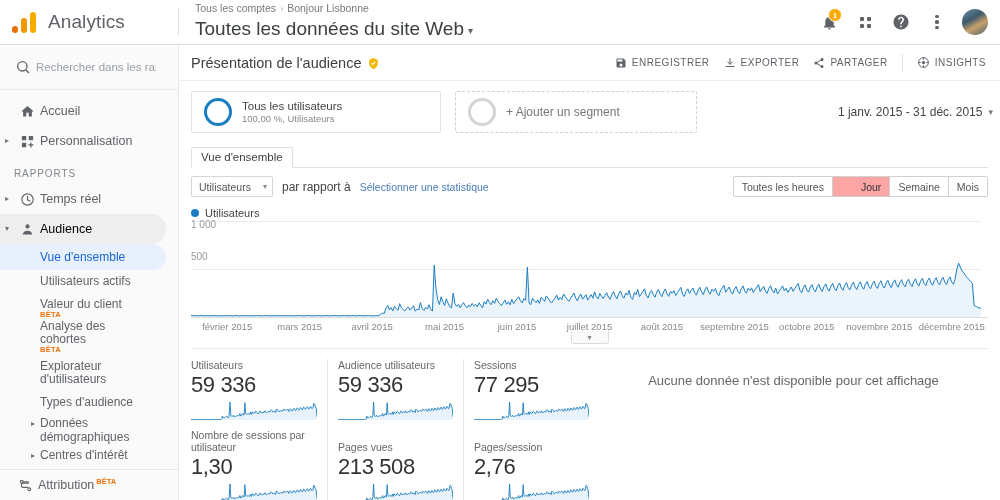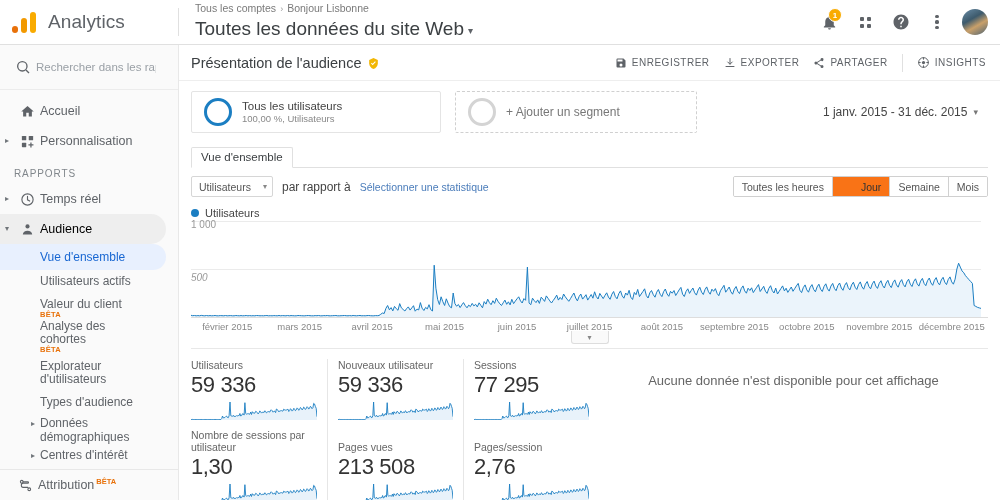--- a/index.html
+++ b/index.html
@@ -75,21 +75,21 @@
   .main{flex:1;min-width:0;display:flex;flex-direction:column;background:#fff;}
   .main-hd{height:35px;flex:0 0 35px;display:flex;align-items:center;padding:0 14px 0 12px;
      border-bottom:1px solid #eee;}
   .page-title{font-size:14.5px;color:#3c4043;}
   .shield{display:inline-block;margin-left:6px;vertical-align:-2px;}
   .hd-actions{margin-left:auto;display:flex;align-items:center;gap:14px;}
   .hact{display:flex;align-items:center;gap:5px;color:#5f6368;font-size:10px;letter-spacing:.5px;cursor:pointer;}
   .vsep{width:1px;height:18px;background:#e0e0e0;}
 
   
-  .seg-row{display:flex;align-items:flex-start;padding:10px 20px 0 12px;}
+  .seg-row{display:flex;align-items:flex-start;padding:10px 5px 0 12px;}
   .seg{height:42px;box-sizing:border-box;display:flex;align-items:center;padding:0 12px;background:#fff;}
   .seg.applied{width:250px;border:1px solid #e4e4e4;border-radius:2px;}
   .seg.add{width:242px;border:1px dashed #d0d0d0;border-radius:2px;margin-left:14px;}
   .ring{width:22px;height:22px;border-radius:50%;border:3px solid #1b7ec2;flex:0 0 22px;margin-right:10px;}
   .ring.grey{border-color:#d4d4d4;}
   .seg-t1{font-size:11.5px;color:#444;line-height:14px;}
   .seg-t2{font-size:9.5px;color:#888;line-height:12px;}
   .seg-add-lbl{font-size:12px;color:#777;}
   .daterange{margin-left:auto;padding-right:2px;display:flex;align-items:center;
      height:42px;font-size:12px;color:#444;cursor:pointer;}
@@ -104,31 +104,31 @@
   .ctrl-row{display:flex;align-items:center;padding:8px 12px 0 12px;}
   .dd{height:19px;border:1px solid #d6d6d6;border-radius:2px;background:#fff;display:flex;align-items:center;
      padding:0 5px 0 7px;font-size:10.5px;color:#555;cursor:pointer;}
   .dd .caret{margin-left:12px;font-size:8px;color:#888;}
   .ctrl-txt{font-size:12px;color:#444;margin-left:9px;}
   .ctrl-link{font-size:10.5px;color:#4a7cba;margin-left:9px;cursor:pointer;}
   .granularity{margin-left:auto;display:flex;border:1px solid #d0d0d0;border-radius:2px;overflow:hidden;height:19px;}
   .gbtn{padding:0 8px;display:flex;align-items:center;font-size:10.5px;color:#555;
      background:#fff;border-right:1px solid #d0d0d0;cursor:pointer;}
   .gbtn:last-child{border-right:0;}
-  .gbtn.on{background:#f97316;color:#333;padding-left:28px;}
+  .gbtn.on{background:#fca5a5;color:#333;padding-left:28px;}
 
   
   .chart-wrap{margin:10px 12px 0 12px;position:relative;}
   .legend{display:flex;align-items:center;gap:6px;margin-bottom:2px;}
   .legend .dot{width:8px;height:8px;border-radius:50%;background:#1b7ec2;}
   .legend .lt{font-size:11px;color:#444;}
   .plot{position:relative;height:96px;}
   .ylab{position:absolute;left:0;font-size:10px;color:#999;}
   .ylab.top{top:-2px;}
-  .ylab.mid{top:51px;font-style:italic;}
+  .ylab.mid{top:30px;}
   .xaxis{display:flex;border-top:1px solid #ddd;padding-top:3px;}
   .xaxis span{flex:1;text-align:center;font-size:9.5px;color:#888;}
   .collapse{position:absolute;left:50%;transform:translateX(-50%);bottom:-12px;
      width:36px;height:12px;border:1px solid #ddd;border-top:0;background:#fafafa;border-radius:0 0 3px 3px;
      display:flex;align-items:center;justify-content:center;font-size:8px;color:#888;cursor:pointer;}
   .chart-rule{border-bottom:1px solid #e8e8e8;margin:16px 12px 0 12px;}
 
   
   .lower{display:flex;padding:0 12px;min-height:0;flex:1;}
   .cards{width:408px;flex:0 0 408px;display:flex;flex-wrap:wrap;padding-top:10px;}
@@ -422,21 +422,21 @@
             <div class="cv">59 336</div>
             <div class="spark">
                 <svg width="126" height="20">
                   <line x1="0" x2="126" y1="19.5" y2="19.5" stroke="#bcd8ea" stroke-width="1"></line>
                   <path d="M0.0 19.4 L0.8 19.6 L1.7 19.4 L2.5 19.5 L3.3 19.6 L4.1 19.6 L5.0 19.5 L5.8 19.6 L6.6 19.6 L7.5 19.5 L8.3 19.6 L9.1 19.6 L9.9 19.5 L10.8 19.5 L11.6 19.6 L12.4 19.6 L13.3 19.5 L14.1 19.5 L14.9 19.5 L15.8 19.6 L16.6 19.6 L17.4 19.5 L18.2 19.6 L19.1 19.5 L19.9 19.5 L20.7 19.6 L21.6 19.5 L22.4 19.6 L23.2 19.5 L24.0 19.5 L24.9 19.5 L25.7 19.6 L26.5 19.6 L27.4 19.6 L28.2 19.5 L29.0 19.6 L29.8 19.5 L30.7 18.6 L31.5 16.0 L32.3 17.9 L33.2 17.7 L34.0 17.4 L34.8 16.5 L35.6 16.1 L36.5 17.5 L37.3 17.7 L38.1 15.7 L39.0 2.0 L39.8 15.7 L40.6 16.0 L41.4 16.4 L42.3 15.3 L43.1 16.7 L43.9 16.1 L44.8 16.4 L45.6 15.6 L46.4 15.9 L47.3 15.5 L48.1 15.7 L48.9 13.5 L49.7 16.0 L50.6 15.6 L51.4 13.9 L52.2 13.7 L53.1 15.1 L53.9 2.7 L54.7 13.5 L55.5 14.1 L56.4 13.8 L57.2 13.5 L58.0 14.3 L58.9 14.1 L59.7 12.0 L60.5 14.5 L61.3 11.7 L62.2 12.9 L63.0 13.1 L63.8 13.2 L64.7 11.3 L65.5 11.8 L66.3 12.5 L67.1 13.9 L68.0 12.9 L68.8 10.9 L69.6 11.7 L70.5 13.1 L71.3 12.3 L72.1 12.0 L72.9 12.6 L73.8 10.8 L74.6 11.4 L75.4 12.9 L76.3 12.0 L77.1 11.7 L77.9 11.6 L78.8 12.1 L79.6 10.2 L80.4 9.9 L81.2 10.7 L82.1 12.2 L82.9 11.3 L83.7 11.1 L84.6 12.6 L85.4 9.0 L86.2 9.6 L87.0 10.3 L87.9 11.9 L88.7 10.9 L89.5 10.8 L90.4 10.6 L91.2 11.1 L92.0 11.0 L92.8 9.1 L93.7 9.9 L94.5 10.1 L95.3 10.0 L96.2 9.6 L97.0 9.2 L97.8 11.5 L98.6 10.6 L99.5 8.7 L100.3 9.5 L101.1 11.1 L102.0 10.2 L102.8 8.3 L103.6 9.1 L104.4 10.7 L105.3 9.8 L106.1 7.9 L106.9 8.7 L107.8 10.3 L108.6 9.4 L109.4 7.5 L110.3 8.3 L111.1 9.9 L111.9 9.0 L112.7 7.1 L113.6 7.9 L114.4 9.5 L115.2 8.6 L116.1 6.7 L116.9 7.5 L117.7 9.1 L118.5 8.2 L119.4 6.3 L120.2 7.1 L121.0 8.7 L121.9 7.8 L122.7 3.3 L123.5 4.0 L124.3 6.3 L125.2 8.3 L126.0 16.7 L126 20 L0 20 Z" fill="#e8f2fa"></path>
                   <path d="M0.0 19.4 L0.8 19.6 L1.7 19.4 L2.5 19.5 L3.3 19.6 L4.1 19.6 L5.0 19.5 L5.8 19.6 L6.6 19.6 L7.5 19.5 L8.3 19.6 L9.1 19.6 L9.9 19.5 L10.8 19.5 L11.6 19.6 L12.4 19.6 L13.3 19.5 L14.1 19.5 L14.9 19.5 L15.8 19.6 L16.6 19.6 L17.4 19.5 L18.2 19.6 L19.1 19.5 L19.9 19.5 L20.7 19.6 L21.6 19.5 L22.4 19.6 L23.2 19.5 L24.0 19.5 L24.9 19.5 L25.7 19.6 L26.5 19.6 L27.4 19.6 L28.2 19.5 L29.0 19.6 L29.8 19.5 L30.7 18.6 L31.5 16.0 L32.3 17.9 L33.2 17.7 L34.0 17.4 L34.8 16.5 L35.6 16.1 L36.5 17.5 L37.3 17.7 L38.1 15.7 L39.0 2.0 L39.8 15.7 L40.6 16.0 L41.4 16.4 L42.3 15.3 L43.1 16.7 L43.9 16.1 L44.8 16.4 L45.6 15.6 L46.4 15.9 L47.3 15.5 L48.1 15.7 L48.9 13.5 L49.7 16.0 L50.6 15.6 L51.4 13.9 L52.2 13.7 L53.1 15.1 L53.9 2.7 L54.7 13.5 L55.5 14.1 L56.4 13.8 L57.2 13.5 L58.0 14.3 L58.9 14.1 L59.7 12.0 L60.5 14.5 L61.3 11.7 L62.2 12.9 L63.0 13.1 L63.8 13.2 L64.7 11.3 L65.5 11.8 L66.3 12.5 L67.1 13.9 L68.0 12.9 L68.8 10.9 L69.6 11.7 L70.5 13.1 L71.3 12.3 L72.1 12.0 L72.9 12.6 L73.8 10.8 L74.6 11.4 L75.4 12.9 L76.3 12.0 L77.1 11.7 L77.9 11.6 L78.8 12.1 L79.6 10.2 L80.4 9.9 L81.2 10.7 L82.1 12.2 L82.9 11.3 L83.7 11.1 L84.6 12.6 L85.4 9.0 L86.2 9.6 L87.0 10.3 L87.9 11.9 L88.7 10.9 L89.5 10.8 L90.4 10.6 L91.2 11.1 L92.0 11.0 L92.8 9.1 L93.7 9.9 L94.5 10.1 L95.3 10.0 L96.2 9.6 L97.0 9.2 L97.8 11.5 L98.6 10.6 L99.5 8.7 L100.3 9.5 L101.1 11.1 L102.0 10.2 L102.8 8.3 L103.6 9.1 L104.4 10.7 L105.3 9.8 L106.1 7.9 L106.9 8.7 L107.8 10.3 L108.6 9.4 L109.4 7.5 L110.3 8.3 L111.1 9.9 L111.9 9.0 L112.7 7.1 L113.6 7.9 L114.4 9.5 L115.2 8.6 L116.1 6.7 L116.9 7.5 L117.7 9.1 L118.5 8.2 L119.4 6.3 L120.2 7.1 L121.0 8.7 L121.9 7.8 L122.7 3.3 L123.5 4.0 L124.3 6.3 L125.2 8.3 L126.0 16.7 " fill="none" stroke="#1b7ec2" stroke-width="0.9"></path>
                 </svg>
               </div>
           </div>
           <div class="card">
-            <div class="ct">Nouveaux utilisateur</div>
+            <div class="ct">Audience utilisateurs</div>
             <div class="cv">59 336</div>
             <div class="spark">
                 <svg width="115" height="20">
                   <line x1="0" x2="115" y1="19.5" y2="19.5" stroke="#bcd8ea" stroke-width="1"></line>
                   <path d="M0.0 19.4 L0.8 19.6 L1.5 19.4 L2.3 19.5 L3.0 19.6 L3.8 19.6 L4.5 19.5 L5.3 19.6 L6.1 19.6 L6.8 19.5 L7.6 19.6 L8.3 19.6 L9.1 19.5 L9.8 19.5 L10.6 19.6 L11.3 19.6 L12.1 19.5 L12.9 19.5 L13.6 19.5 L14.4 19.6 L15.1 19.6 L15.9 19.5 L16.6 19.6 L17.4 19.5 L18.2 19.5 L18.9 19.6 L19.7 19.5 L20.4 19.6 L21.2 19.5 L21.9 19.5 L22.7 19.5 L23.5 19.6 L24.2 19.6 L25.0 19.6 L25.7 19.5 L26.5 19.6 L27.2 19.5 L28.0 18.6 L28.8 16.0 L29.5 17.9 L30.3 17.7 L31.0 17.4 L31.8 16.5 L32.5 16.1 L33.3 17.5 L34.0 17.7 L34.8 15.7 L35.6 2.0 L36.3 15.7 L37.1 16.0 L37.8 16.4 L38.6 15.3 L39.3 16.7 L40.1 16.1 L40.9 16.4 L41.6 15.6 L42.4 15.9 L43.1 15.5 L43.9 15.7 L44.6 13.5 L45.4 16.0 L46.2 15.6 L46.9 13.9 L47.7 13.7 L48.4 15.1 L49.2 2.7 L49.9 13.5 L50.7 14.1 L51.4 13.8 L52.2 13.5 L53.0 14.3 L53.7 14.1 L54.5 12.0 L55.2 14.5 L56.0 11.7 L56.7 12.9 L57.5 13.1 L58.3 13.2 L59.0 11.3 L59.8 11.8 L60.5 12.5 L61.3 13.9 L62.0 12.9 L62.8 10.9 L63.6 11.7 L64.3 13.1 L65.1 12.3 L65.8 12.0 L66.6 12.6 L67.3 10.8 L68.1 11.4 L68.8 12.9 L69.6 12.0 L70.4 11.7 L71.1 11.6 L71.9 12.1 L72.6 10.2 L73.4 9.9 L74.1 10.7 L74.9 12.2 L75.7 11.3 L76.4 11.1 L77.2 12.6 L77.9 9.0 L78.7 9.6 L79.4 10.3 L80.2 11.9 L81.0 10.9 L81.7 10.8 L82.5 10.6 L83.2 11.1 L84.0 11.0 L84.7 9.1 L85.5 9.9 L86.3 10.1 L87.0 10.0 L87.8 9.6 L88.5 9.2 L89.3 11.5 L90.0 10.6 L90.8 8.7 L91.5 9.5 L92.3 11.1 L93.1 10.2 L93.8 8.3 L94.6 9.1 L95.3 10.7 L96.1 9.8 L96.8 7.9 L97.6 8.7 L98.4 10.3 L99.1 9.4 L99.9 7.5 L100.6 8.3 L101.4 9.9 L102.1 9.0 L102.9 7.1 L103.7 7.9 L104.4 9.5 L105.2 8.6 L105.9 6.7 L106.7 7.5 L107.4 9.1 L108.2 8.2 L108.9 6.3 L109.7 7.1 L110.5 8.7 L111.2 7.8 L112.0 3.3 L112.7 4.0 L113.5 6.3 L114.2 8.3 L115.0 16.7 L115 20 L0 20 Z" fill="#e8f2fa"></path>
                   <path d="M0.0 19.4 L0.8 19.6 L1.5 19.4 L2.3 19.5 L3.0 19.6 L3.8 19.6 L4.5 19.5 L5.3 19.6 L6.1 19.6 L6.8 19.5 L7.6 19.6 L8.3 19.6 L9.1 19.5 L9.8 19.5 L10.6 19.6 L11.3 19.6 L12.1 19.5 L12.9 19.5 L13.6 19.5 L14.4 19.6 L15.1 19.6 L15.9 19.5 L16.6 19.6 L17.4 19.5 L18.2 19.5 L18.9 19.6 L19.7 19.5 L20.4 19.6 L21.2 19.5 L21.9 19.5 L22.7 19.5 L23.5 19.6 L24.2 19.6 L25.0 19.6 L25.7 19.5 L26.5 19.6 L27.2 19.5 L28.0 18.6 L28.8 16.0 L29.5 17.9 L30.3 17.7 L31.0 17.4 L31.8 16.5 L32.5 16.1 L33.3 17.5 L34.0 17.7 L34.8 15.7 L35.6 2.0 L36.3 15.7 L37.1 16.0 L37.8 16.4 L38.6 15.3 L39.3 16.7 L40.1 16.1 L40.9 16.4 L41.6 15.6 L42.4 15.9 L43.1 15.5 L43.9 15.7 L44.6 13.5 L45.4 16.0 L46.2 15.6 L46.9 13.9 L47.7 13.7 L48.4 15.1 L49.2 2.7 L49.9 13.5 L50.7 14.1 L51.4 13.8 L52.2 13.5 L53.0 14.3 L53.7 14.1 L54.5 12.0 L55.2 14.5 L56.0 11.7 L56.7 12.9 L57.5 13.1 L58.3 13.2 L59.0 11.3 L59.8 11.8 L60.5 12.5 L61.3 13.9 L62.0 12.9 L62.8 10.9 L63.6 11.7 L64.3 13.1 L65.1 12.3 L65.8 12.0 L66.6 12.6 L67.3 10.8 L68.1 11.4 L68.8 12.9 L69.6 12.0 L70.4 11.7 L71.1 11.6 L71.9 12.1 L72.6 10.2 L73.4 9.9 L74.1 10.7 L74.9 12.2 L75.7 11.3 L76.4 11.1 L77.2 12.6 L77.9 9.0 L78.7 9.6 L79.4 10.3 L80.2 11.9 L81.0 10.9 L81.7 10.8 L82.5 10.6 L83.2 11.1 L84.0 11.0 L84.7 9.1 L85.5 9.9 L86.3 10.1 L87.0 10.0 L87.8 9.6 L88.5 9.2 L89.3 11.5 L90.0 10.6 L90.8 8.7 L91.5 9.5 L92.3 11.1 L93.1 10.2 L93.8 8.3 L94.6 9.1 L95.3 10.7 L96.1 9.8 L96.8 7.9 L97.6 8.7 L98.4 10.3 L99.1 9.4 L99.9 7.5 L100.6 8.3 L101.4 9.9 L102.1 9.0 L102.9 7.1 L103.7 7.9 L104.4 9.5 L105.2 8.6 L105.9 6.7 L106.7 7.5 L107.4 9.1 L108.2 8.2 L108.9 6.3 L109.7 7.1 L110.5 8.7 L111.2 7.8 L112.0 3.3 L112.7 4.0 L113.5 6.3 L114.2 8.3 L115.0 16.7 " fill="none" stroke="#1b7ec2" stroke-width="0.9"></path>
                 </svg>
               </div>
           </div>
           <div class="card">

